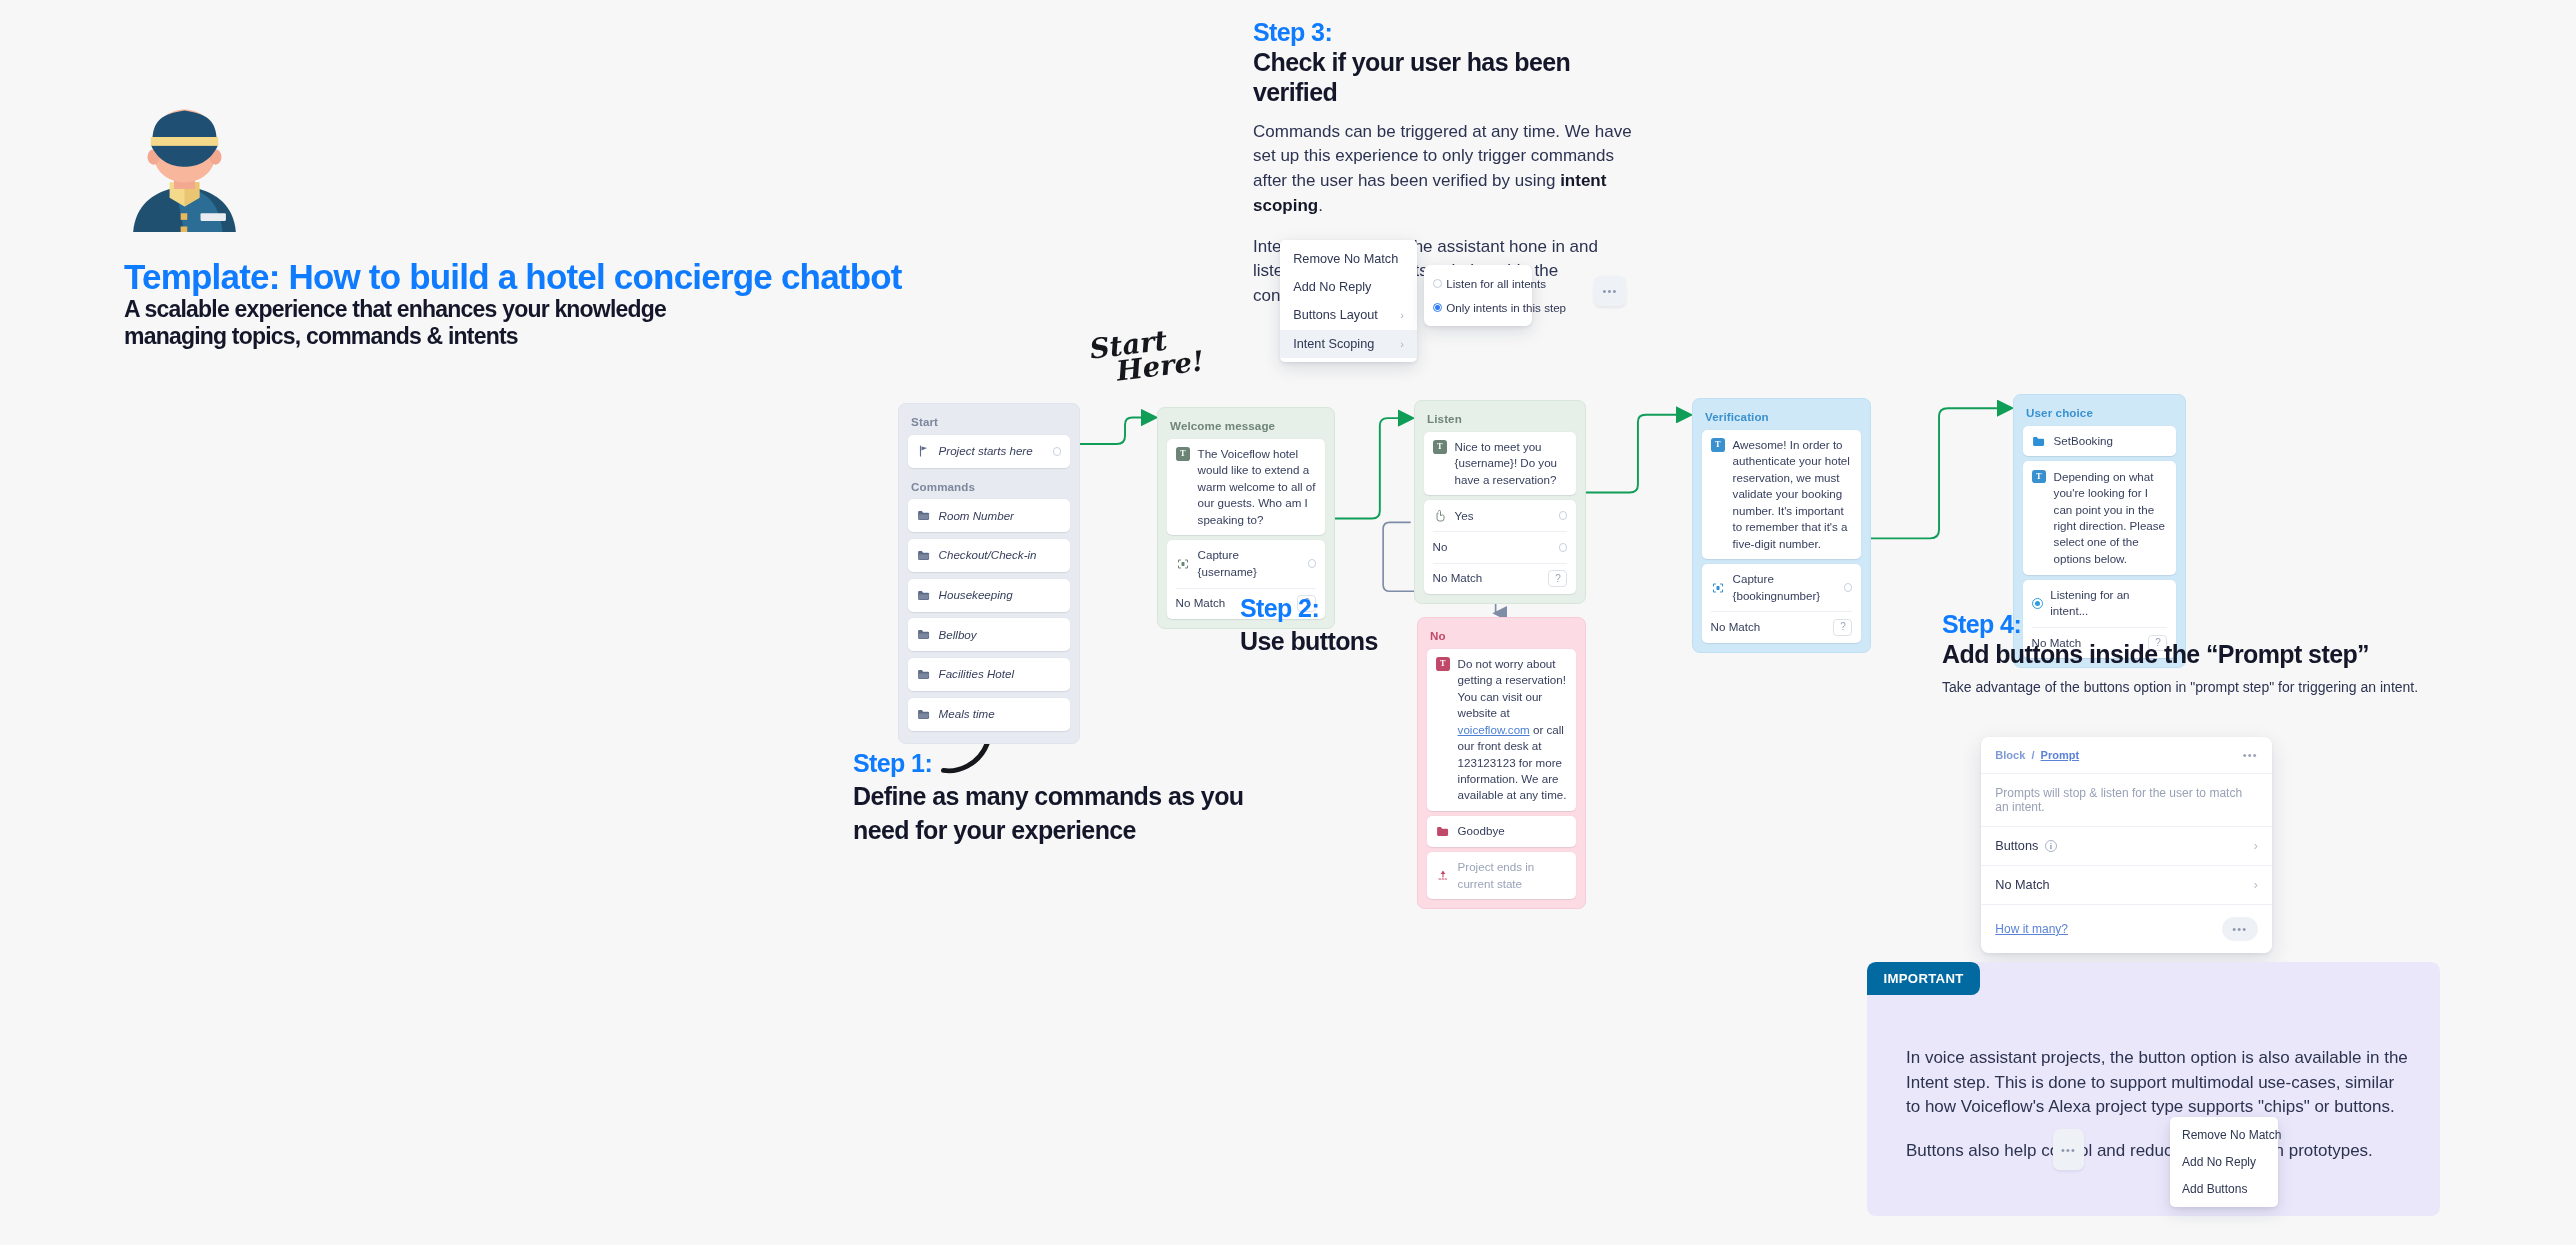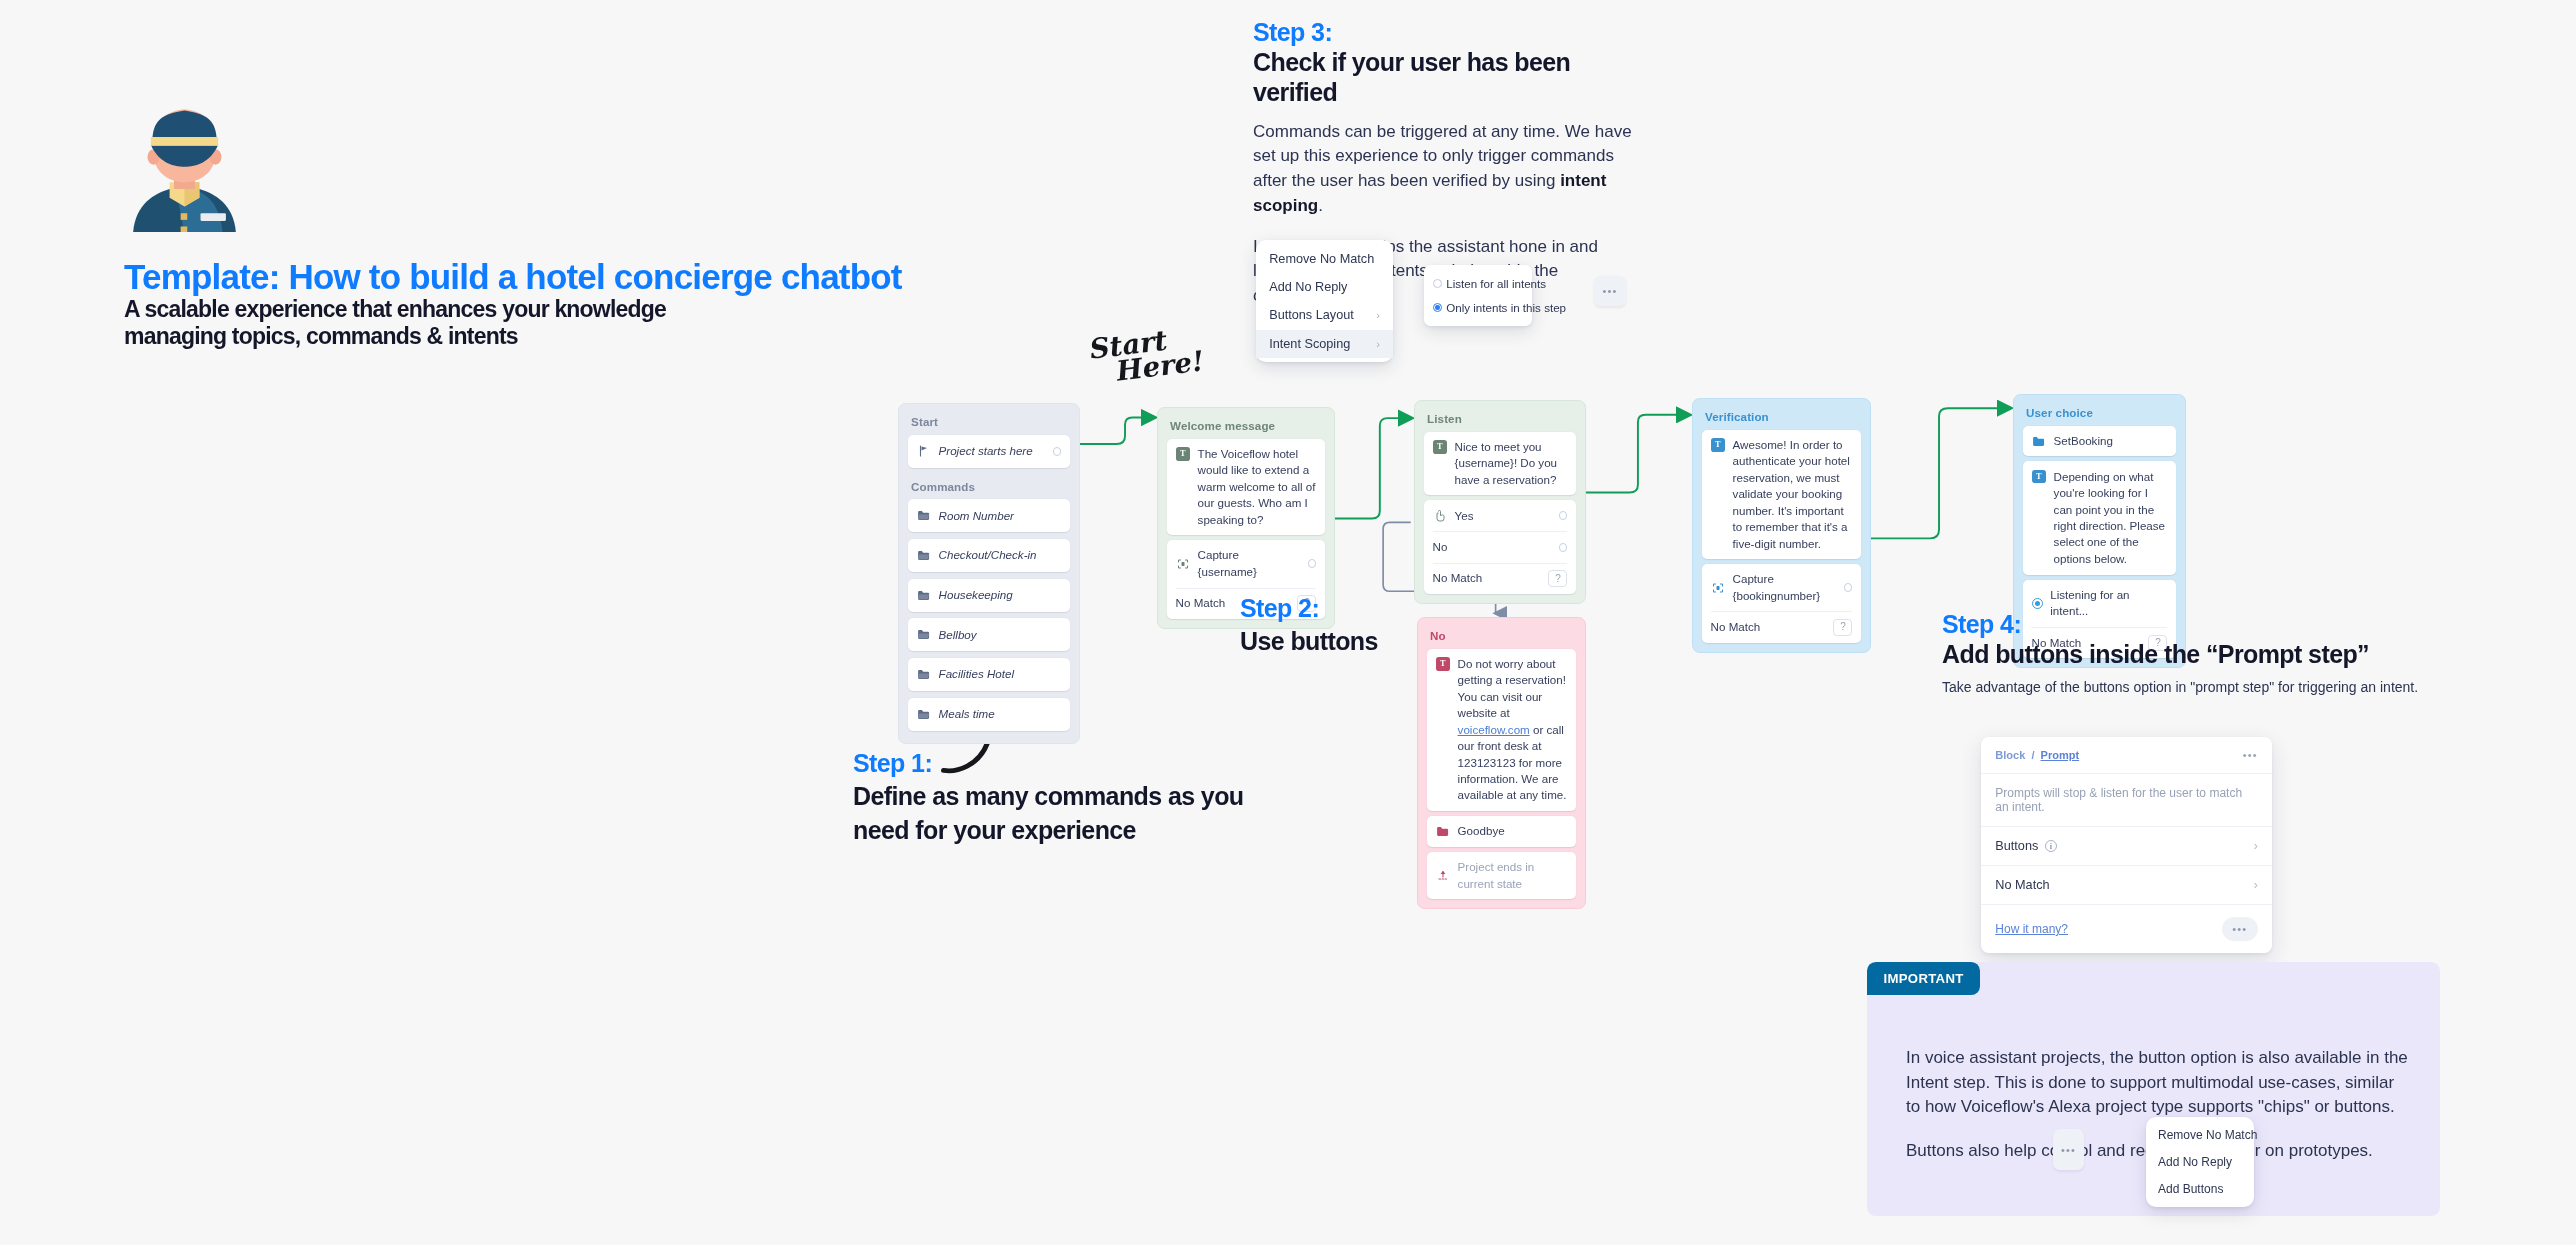--- a/index.html
+++ b/index.html
@@ -122,23 +122,24 @@
   #node-start .card .row { padding: 8.3px 8.8px; font-style: italic; }
   #node-start .card { margin-bottom: 6.6px; }
 
   .link {
     color: #4a7fd4; text-decoration: underline;
   }
   .muted { color: #9aa3b8; }
 
   
   .menu {
-    position: absolute; background: #fff; border-radius: 10px;
+    position: absolute; background: #fff; border-radius: 5px;
     box-shadow: 0 5.5px 16.5px rgba(25,35,70,.13), 0 1.1px 3.3px rgba(25,35,70,.07);
     padding: 4.4px 0;
+    margin-left: 24px;
   }
   .menu-item {
     display: flex; align-items: center; justify-content: space-between;
     padding: 7.2px 13.2px; font-size: 12.7px; color: #2e3652; white-space: nowrap;
   }
   .menu-item .chev { color: #a9b2c6; font-size: 11px; margin-left: 19px; }
   .menu-item.active { background: #eef1f6; }
 
   #menu-intent { left: 1256px; top: 240px; width: 137px; }
 

